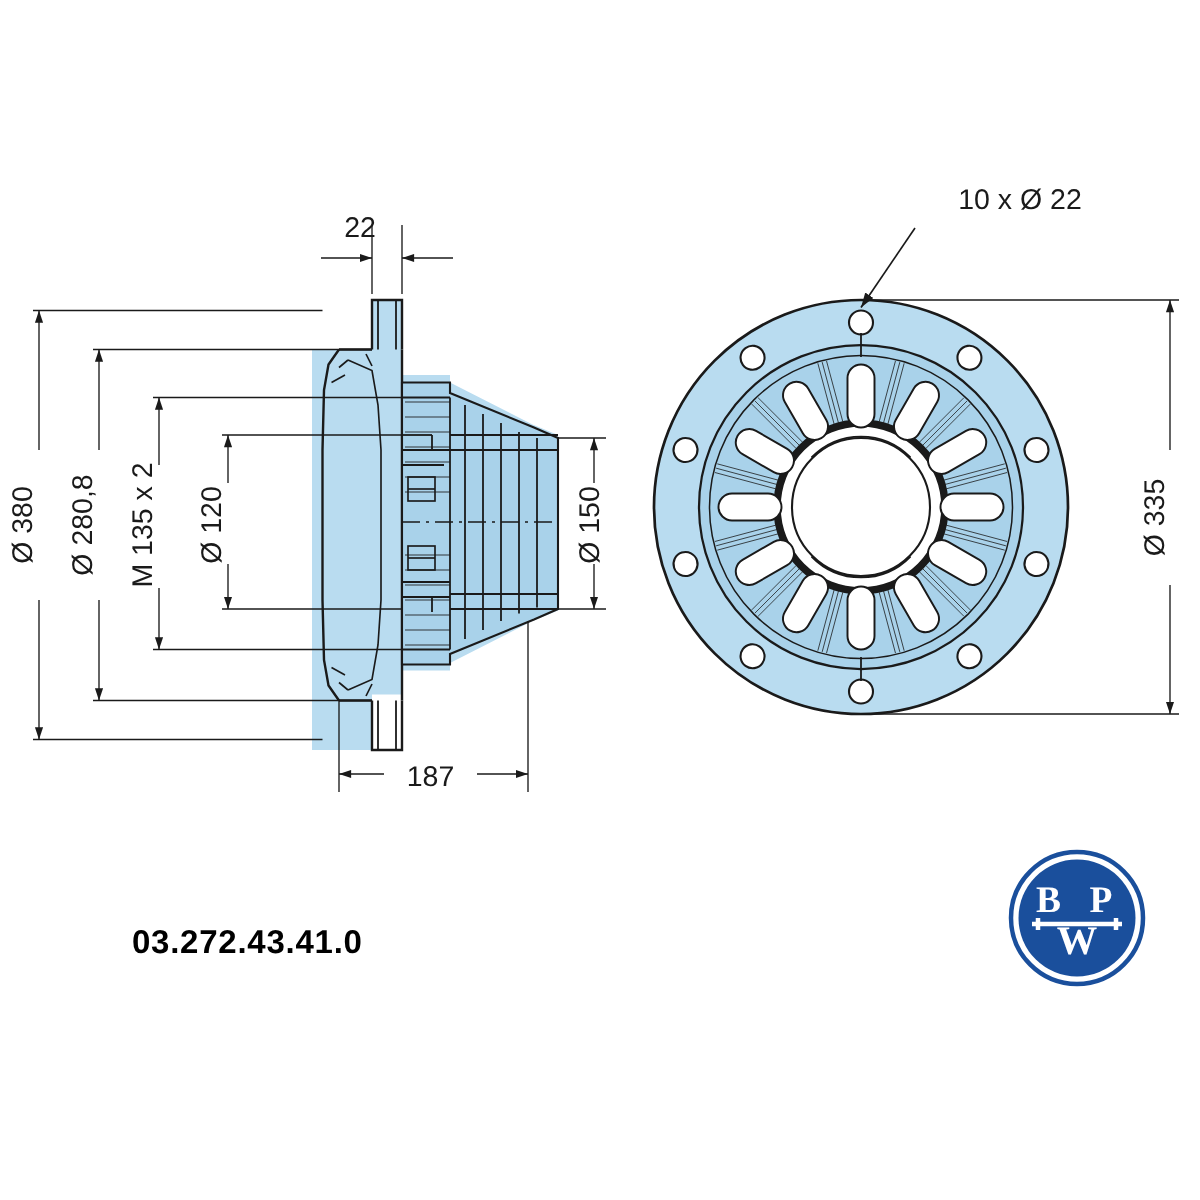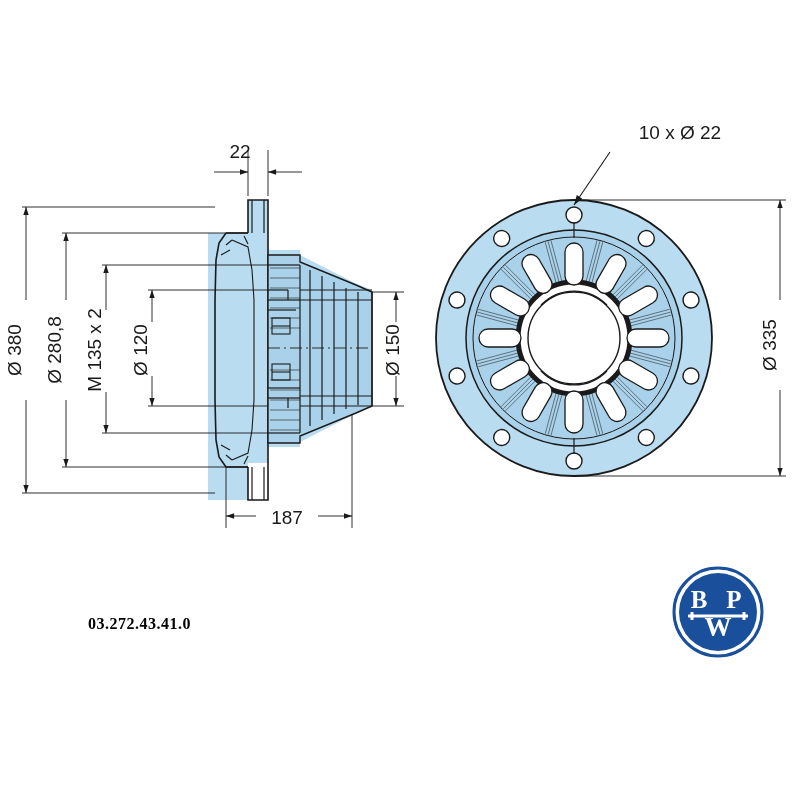--- a/index.html
+++ b/index.html
@@ -24,24 +24,24 @@
   svg.drawing {
     position: absolute;
     left: 0; top: 0;
     width: 800px;
     height: 800px;
   }
   .part-number {
     position: absolute;
     left: 88px;
     top: 615px;
-    font-size: 16px;
+    font-size: 22px;
     font-weight: bold;
     letter-spacing: 0.5px;
-    font-family: Liberation Serif, serif;
+    font-family: Liberation Sans, sans-serif;
   }
   .logo-box {
     position: absolute;
     left: 672px;
     top: 566px;
     width: 92px;
     height: 92px;
   }
 </style>
 </head>

